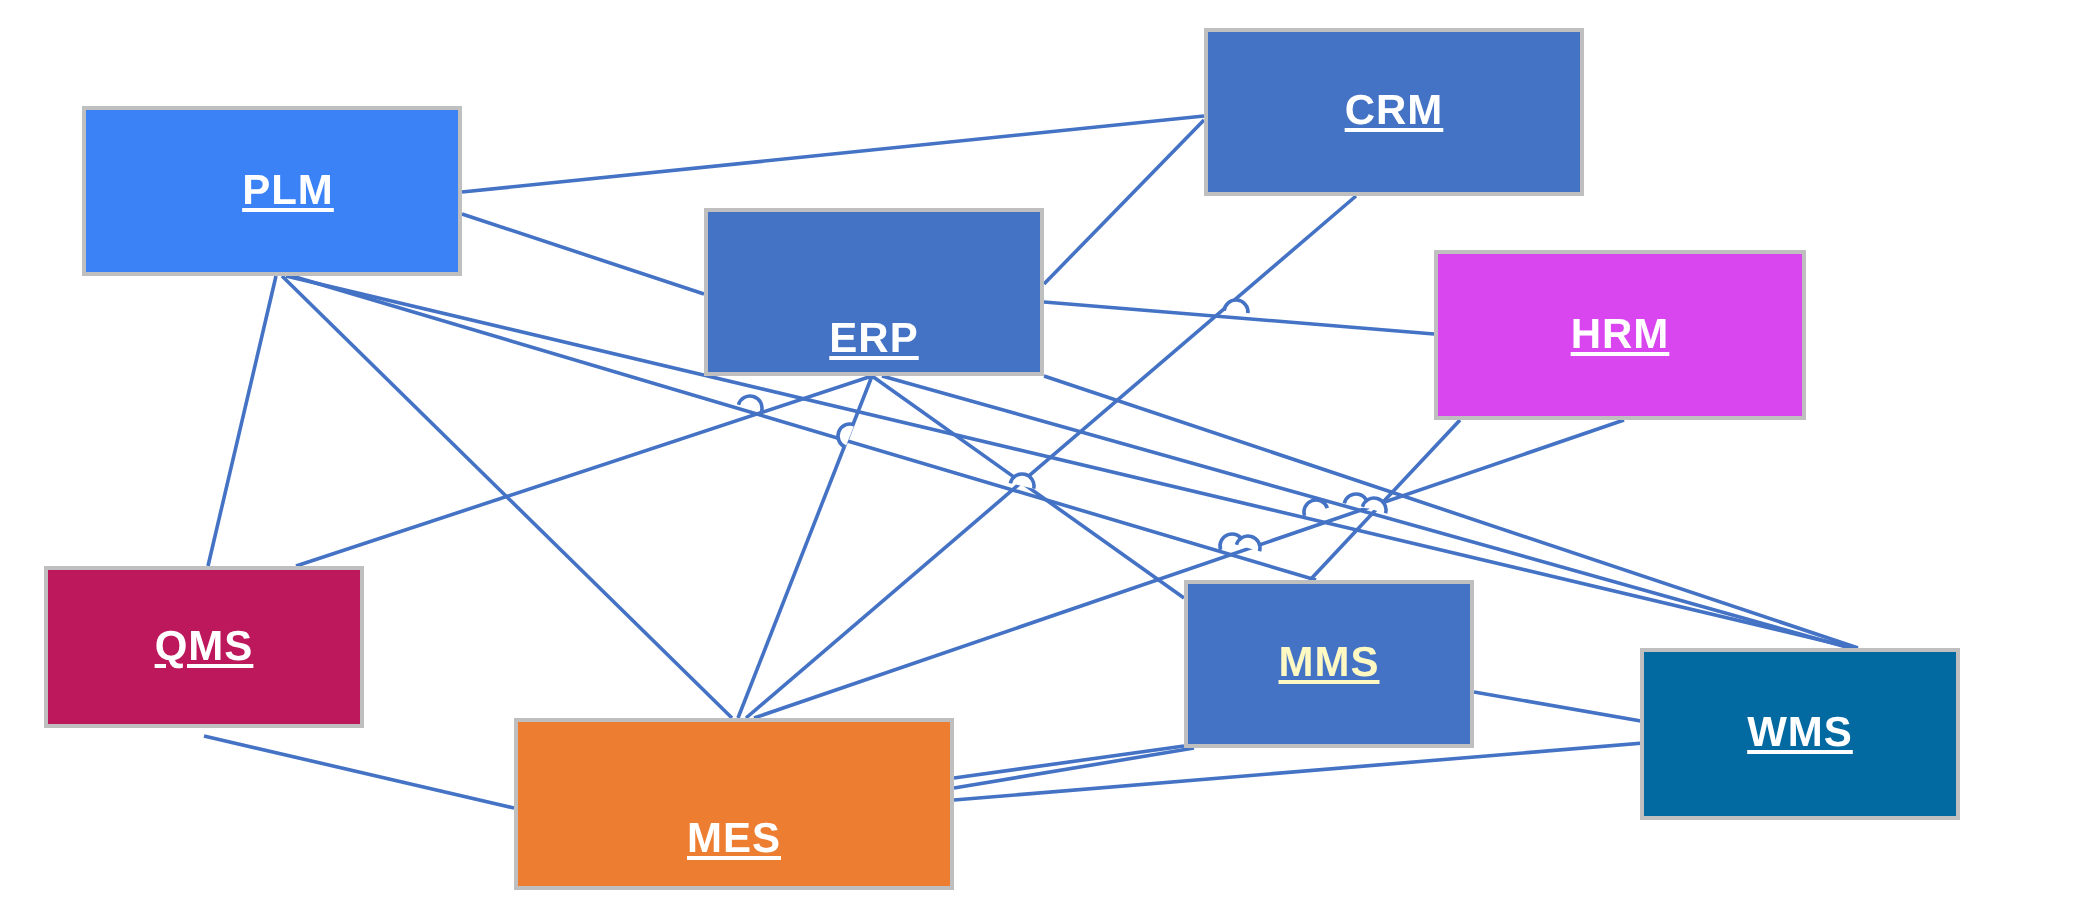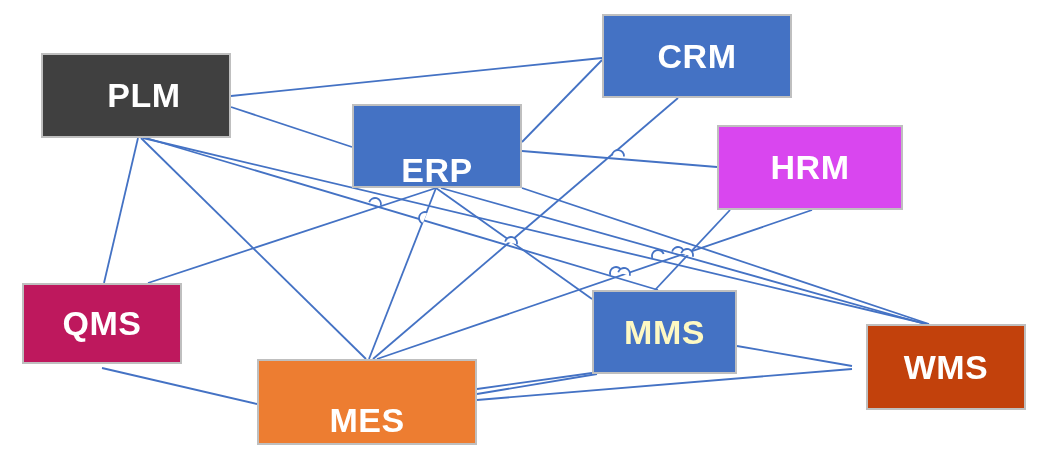--- a/index.html
+++ b/index.html
@@ -26,23 +26,24 @@
     position: absolute;
     box-sizing: border-box;
     border: 2px solid #BFBFBF;
     display: flex;
     align-items: center;
     justify-content: center;
   }
   .node .node-label {
     color: #ffffff;
     font-weight: bold;
-    font-size: 34px;
+    font-size: 21px;
     letter-spacing: 0.5px;
     user-select: none;
+    text-decoration: underline;
   }
 </style>
 </head>
 <body>
 
 <div id="diagram-canvas">
   <svg id="connector-layer" xmlns="http://www.w3.org/2000/svg" viewBox="0 0 1037 456">
       <line x1="231" y1="96" x2="602" y2="58" stroke="#4472C4" stroke-width="1.8"></line>
       <line x1="231" y1="107" x2="352" y2="147" stroke="#4472C4" stroke-width="1.8"></line>
       <line x1="138" y1="138" x2="104" y2="283" stroke="#4472C4" stroke-width="1.8"></line>
@@ -68,38 +69,38 @@
       <path d="M -6 0 A 6 6 0 0 1 6 0" transform="translate(375,204) rotate(16)" fill="#ffffff" stroke="#4472C4" stroke-width="1.8"></path>
       <path d="M -6 0 A 6 6 0 0 1 6 0" transform="translate(425,218) rotate(-68)" fill="#ffffff" stroke="#4472C4" stroke-width="1.8"></path>
       <path d="M -6 0 A 6 6 0 0 1 6 0" transform="translate(511,243) rotate(13)" fill="#ffffff" stroke="#4472C4" stroke-width="1.8"></path>
       <path d="M -6 0 A 6 6 0 0 1 6 0" transform="translate(616,273) rotate(-19)" fill="#ffffff" stroke="#4472C4" stroke-width="1.8"></path>
       <path d="M -6 0 A 6 6 0 0 1 6 0" transform="translate(624,274) rotate(16)" fill="#ffffff" stroke="#4472C4" stroke-width="1.8"></path>
       <path d="M -6 0 A 6 6 0 0 1 6 0" transform="translate(658,256) rotate(-19)" fill="#ffffff" stroke="#4472C4" stroke-width="1.8"></path>
       <path d="M -6 0 A 6 6 0 0 1 6 0" transform="translate(678,253) rotate(13)" fill="#ffffff" stroke="#4472C4" stroke-width="1.8"></path>
       <path d="M -6 0 A 6 6 0 0 1 6 0" transform="translate(687,255) rotate(16)" fill="#ffffff" stroke="#4472C4" stroke-width="1.8"></path>
     </svg>
   <div id="node-layer">
-      <div class="node" style="left: 41px; top: 53px; width: 190px; height: 85px; background: #404040; border-color: rgb(191, 191, 191); padding-left: 16px;">
+      <div class="node" style="left: 41px; top: 53px; width: 190px; height: 85px; background: #3b82f6; border-color: rgb(191, 191, 191); padding-left: 16px;">
         <span class="node-label" style="color: rgb(255, 255, 255);">PLM</span>
       </div>
       <div class="node" style="left: 352px; top: 104px; width: 170px; height: 84px; background: rgb(68, 114, 196); border-color: rgb(191, 191, 191);">
         <span class="node-label" style="color: rgb(255, 255, 255); margin-top: 48px;">ERP</span>
       </div>
       <div class="node" style="left: 602px; top: 14px; width: 190px; height: 84px; background: rgb(68, 114, 196); border-color: rgb(191, 191, 191);">
         <span class="node-label" style="color: rgb(255, 255, 255);">CRM</span>
       </div>
       <div class="node" style="left: 717px; top: 125px; width: 186px; height: 85px; background: #d946ef; border-color: rgb(191, 191, 191);">
         <span class="node-label" style="color: rgb(255, 255, 255);">HRM</span>
       </div>
       <div class="node" style="left: 22px; top: 283px; width: 160px; height: 81px; background: #be185d; border-color: rgb(191, 191, 191);">
         <span class="node-label" style="color: rgb(255, 255, 255);">QMS</span>
       </div>
       <div class="node" style="left: 592px; top: 290px; width: 145px; height: 84px; background: rgb(68, 114, 196); border-color: rgb(191, 191, 191);">
         <span class="node-label" style="color: #fef9c3;">MMS</span>
       </div>
-      <div class="node" style="left: 866px; top: 324px; width: 160px; height: 86px; background: #c2410c; border-color: rgb(191, 191, 191);">
+      <div class="node" style="left: 820px; top: 324px; width: 160px; height: 86px; background: #0369a1; border-color: rgb(191, 191, 191);">
         <span class="node-label" style="color: rgb(255, 255, 255);">WMS</span>
       </div>
       <div class="node" style="left: 257px; top: 359px; width: 220px; height: 86px; background: rgb(237, 125, 49); border-color: rgb(191, 191, 191);">
         <span class="node-label" style="color: rgb(255, 255, 255); margin-top: 36px;">MES</span>
       </div>
     </div>
 </div>
 
 </body></html>

